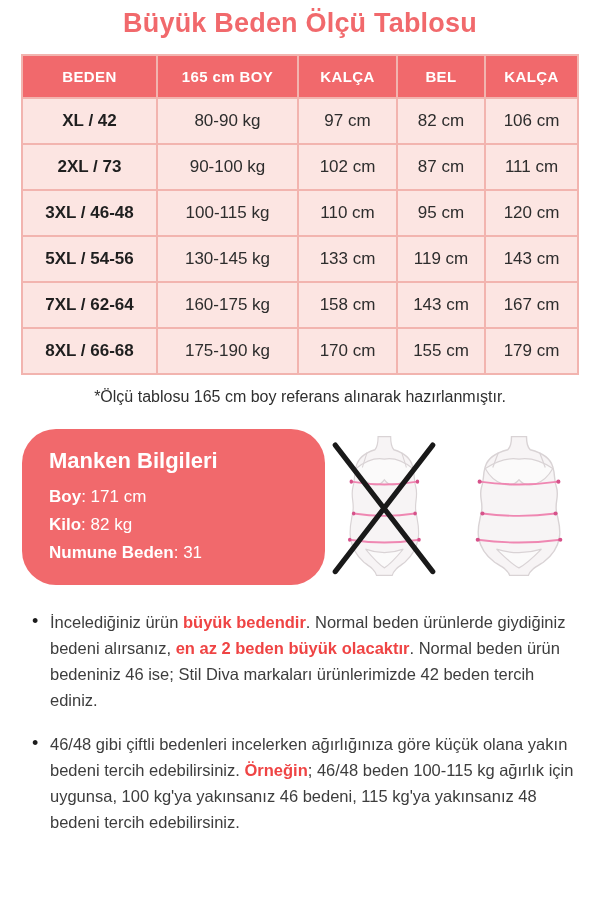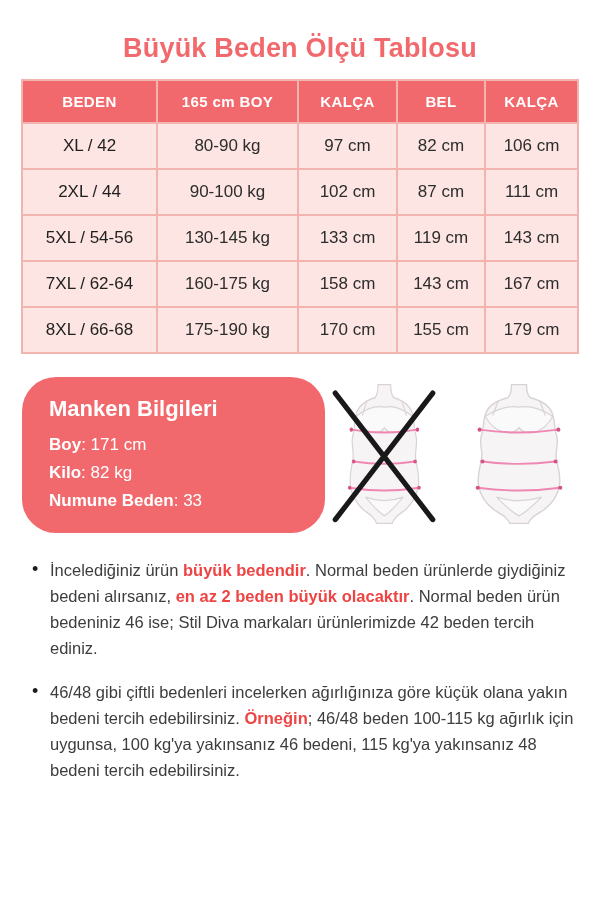--- a/index.html
+++ b/index.html
@@ -9,21 +9,21 @@
     width: 600px;
     height: 900px;
     margin: 0 auto;
     background: #ffffff;
     font-family: "Liberation Sans", "DejaVu Sans", sans-serif;
     color: #333;
     overflow: hidden;
   }
   
   .page-title {
-    padding-top: 33px;
+    padding-top: 8px;
     text-align: center;
     font-size: 27px;
     font-weight: 800;
     letter-spacing: 0.2px;
     color: #F1696C;
   }
   
   .size-table {
     width: 556px;
     margin: 15px auto 0 auto;
@@ -44,21 +44,21 @@
   }
   .size-table th:first-child { border-left: 2px solid #F2B4AF; }
   .size-table td {
     background: #FCE5E2;
     color: #2d2d2d;
     font-size: 17px;
     height: 46px;
     border: 2px solid #F2B4AF;
     text-align: center;
   }
-  .size-table td:first-child { font-weight: 400; color: #1f1f1f; }
+  .size-table td:first-child { font-weight: 700; color: #1f1f1f; }
   
   .footnote {
     margin-top: 13px;
     text-align: center;
     font-size: 16px;
     color: #2f2f2f;
   }
   
   .info-row {
     margin: 23px 22px 0 22px;
@@ -139,25 +139,32 @@
     </thead>
     <tbody>
       <tr>
         <td>XL / 42</td>
         <td>80-90 kg</td>
         <td>97 cm</td>
         <td>82 cm</td>
         <td>106 cm</td>
       </tr>
       <tr>
-        <td>2XL / 44</td>
+        <td>2XL / 73</td>
         <td>90-100 kg</td>
         <td>102 cm</td>
         <td>87 cm</td>
         <td>111 cm</td>
+      </tr>
+      <tr>
+        <td>3XL / 46-48</td>
+        <td>100-115 kg</td>
+        <td>110 cm</td>
+        <td>95 cm</td>
+        <td>120 cm</td>
       </tr>
       <tr>
         <td>5XL / 54-56</td>
         <td>130-145 kg</td>
         <td>133 cm</td>
         <td>119 cm</td>
         <td>143 cm</td>
       </tr>
       <tr>
         <td>7XL / 62-64</td>
@@ -169,28 +176,29 @@
       <tr>
         <td>8XL / 66-68</td>
         <td>175-190 kg</td>
         <td>170 cm</td>
         <td>155 cm</td>
         <td>179 cm</td>
       </tr>
     </tbody>
   </table>
 
+  <p class="footnote">*Ölçü tablosu 165 cm boy referans alınarak hazırlanmıştır.</p>
 
   <div class="info-row">
 
     <div class="model-card">
       <div class="m-title">Manken Bilgileri</div>
       <div class="m-line"><strong>Boy</strong><span>: </span><span>171 cm</span></div>
       <div class="m-line"><strong>Kilo</strong><span>: </span><span>82 kg</span></div>
-      <div class="m-line"><strong>Numune Beden</strong><span>: </span><span>33</span></div>
+      <div class="m-line"><strong>Numune Beden</strong><span>: </span><span>31</span></div>
     </div>
 
     <div class="figures">
 
       <svg class="figure-wrap" viewBox="0 0 120 160" xmlns="http://www.w3.org/2000/svg">
         <g transform="translate(10,0) scale(0.84,1)">
           <path d="M52,6 L68,6 C68,12 69,17 72,20 C84,23 93,28 96,38 C99,48 97,52 100,60 C103,70 98,76 100,86 C102,96 105,104 103,114 C101,126 94,134 86,140 C78,145 72,148 70,154 L50,154 C48,148 42,145 34,140 C26,134 19,126 17,114 C15,104 18,96 20,86 C22,76 17,70 20,60 C23,52 21,48 24,38 C27,28 36,23 48,20 C51,17 52,12 52,6 Z" fill="#f7f4f5" stroke="#d9d3d5" stroke-width="1.5"></path>
           <path d="M24,40 C34,58 52,62 60,52 C68,62 86,58 96,40 C84,32 72,28 60,30 C48,28 36,32 24,40 Z" fill="#fbfafa" stroke="#d9d3d5" stroke-width="1.3"></path>
           <path d="M38,23 L32,39 M82,23 L88,39" fill="none" stroke="#d9d3d5" stroke-width="1.3"></path>
           <path d="M36,126 C44,134 52,142 60,146 C68,142 76,134 84,126 C68,131 52,131 36,126 Z" fill="#fbfafa" stroke="#d9d3d5" stroke-width="1.3"></path>

